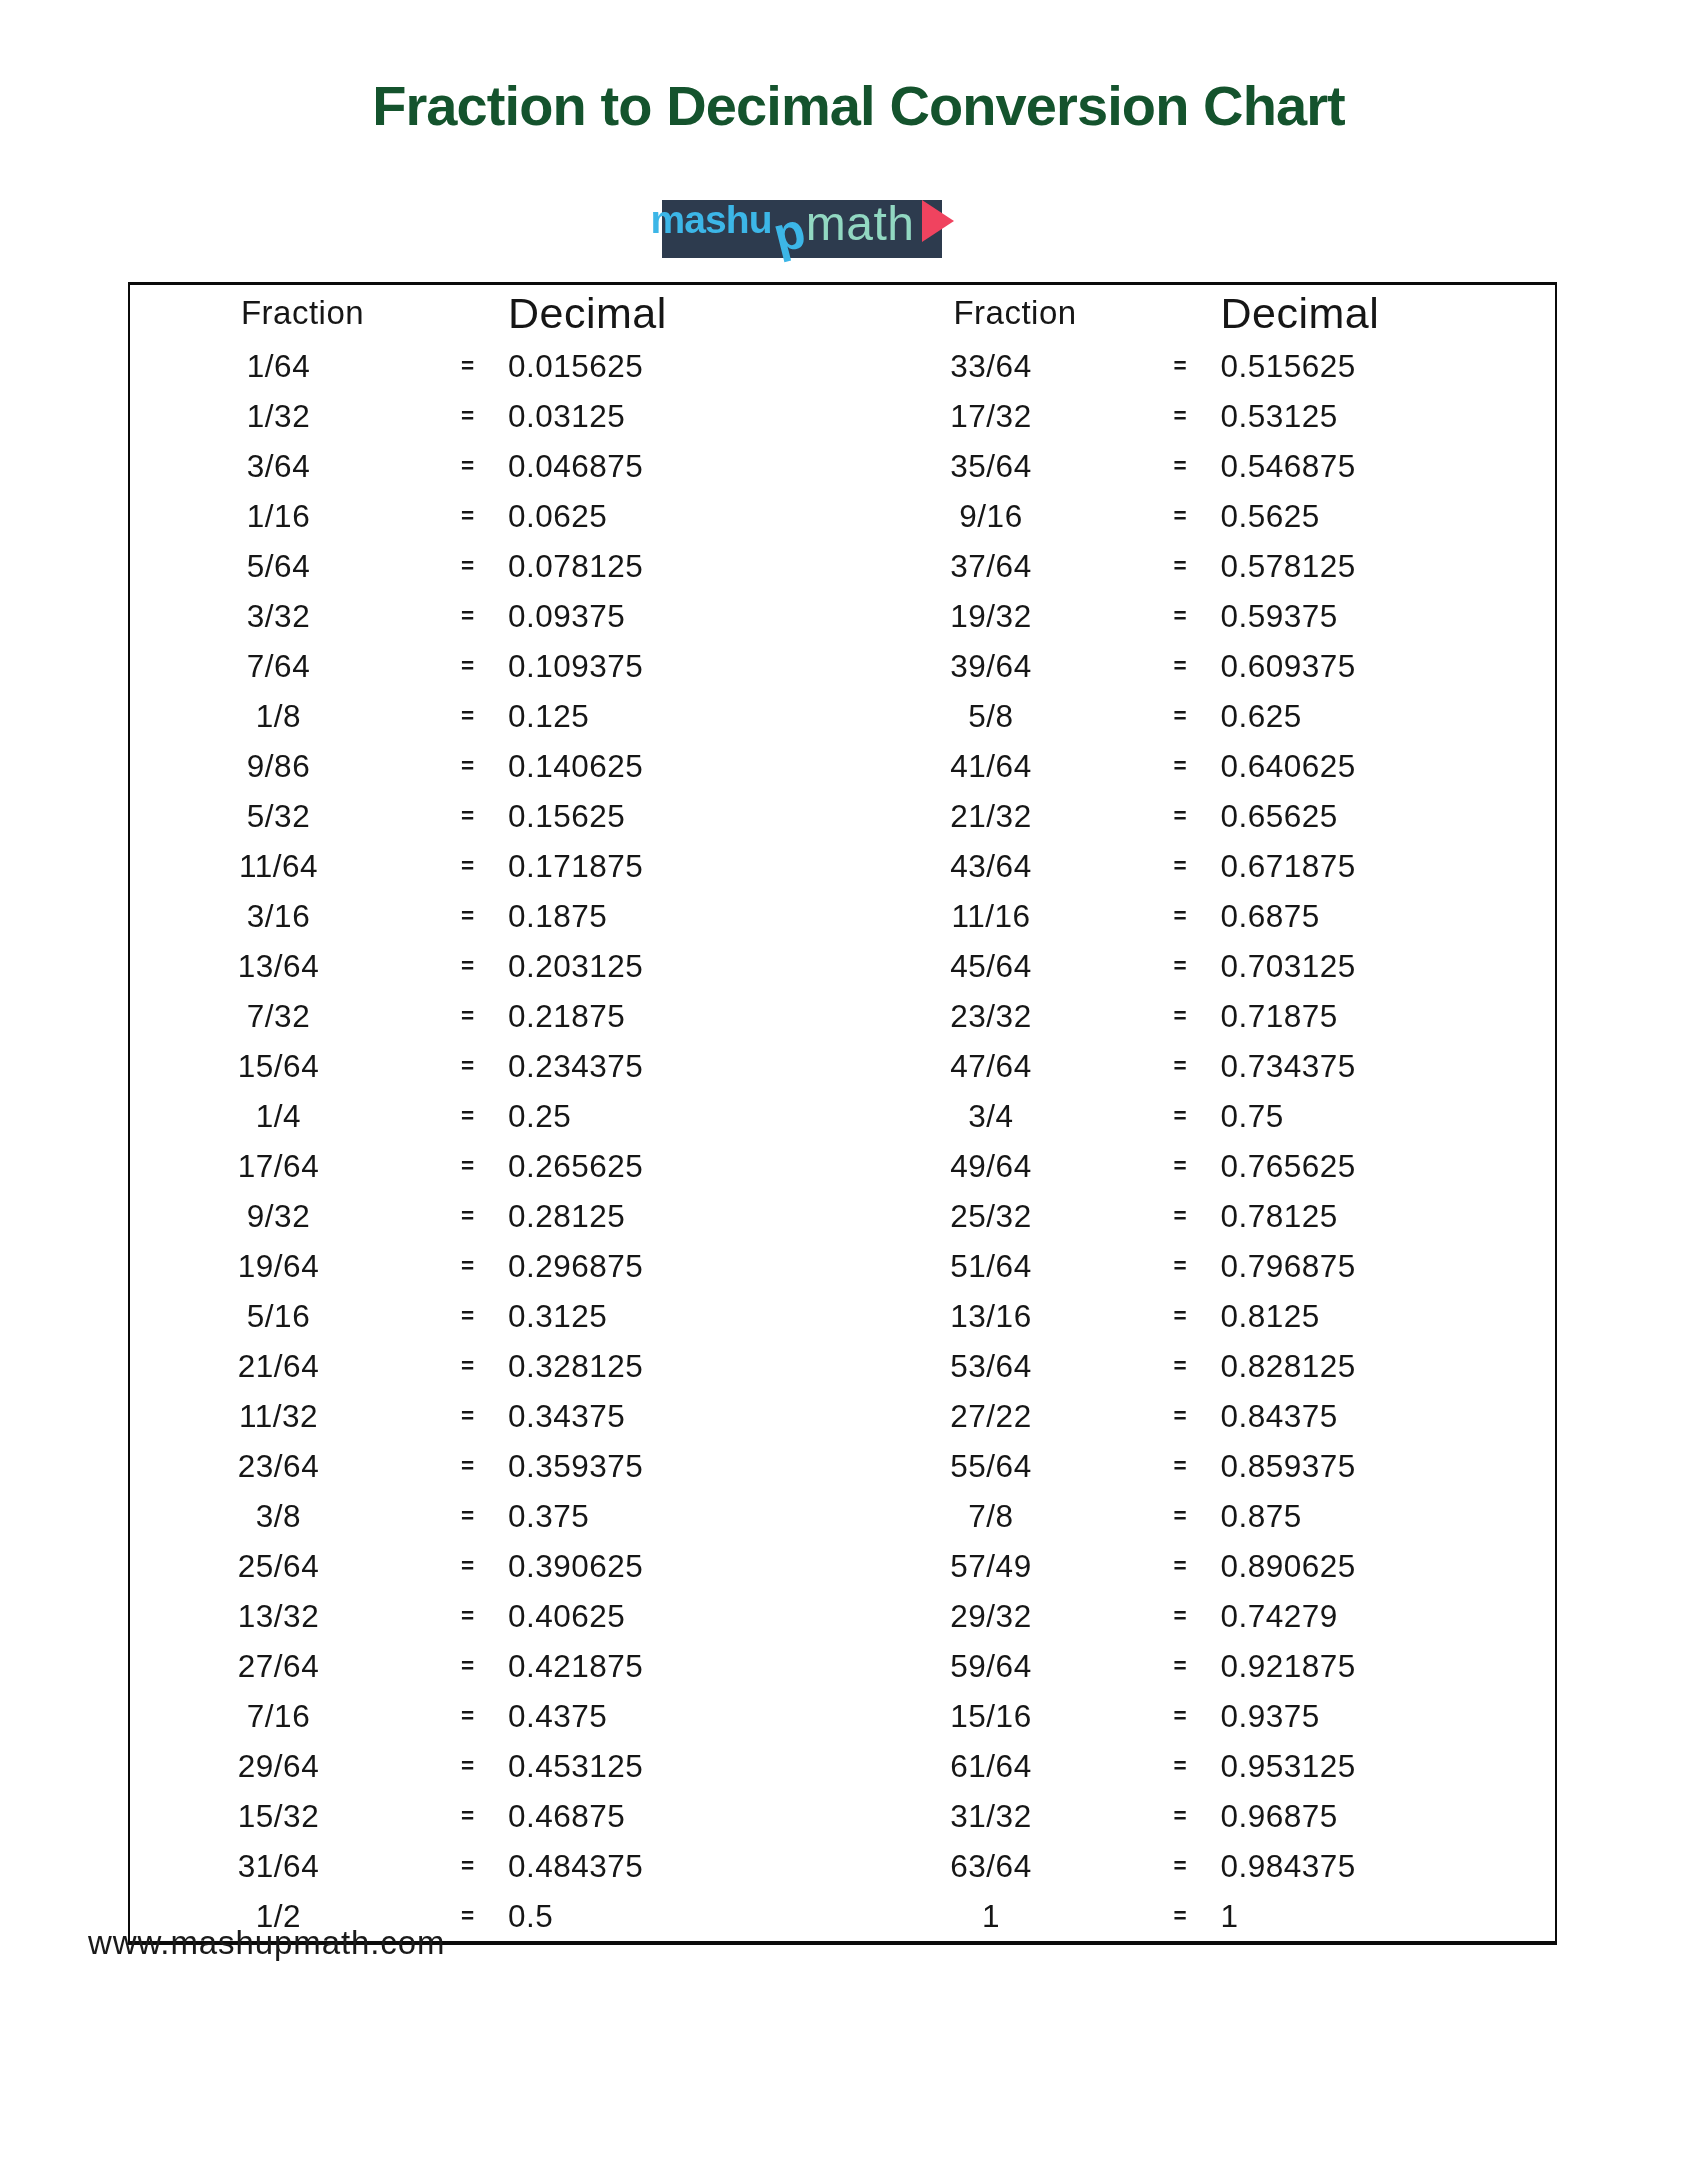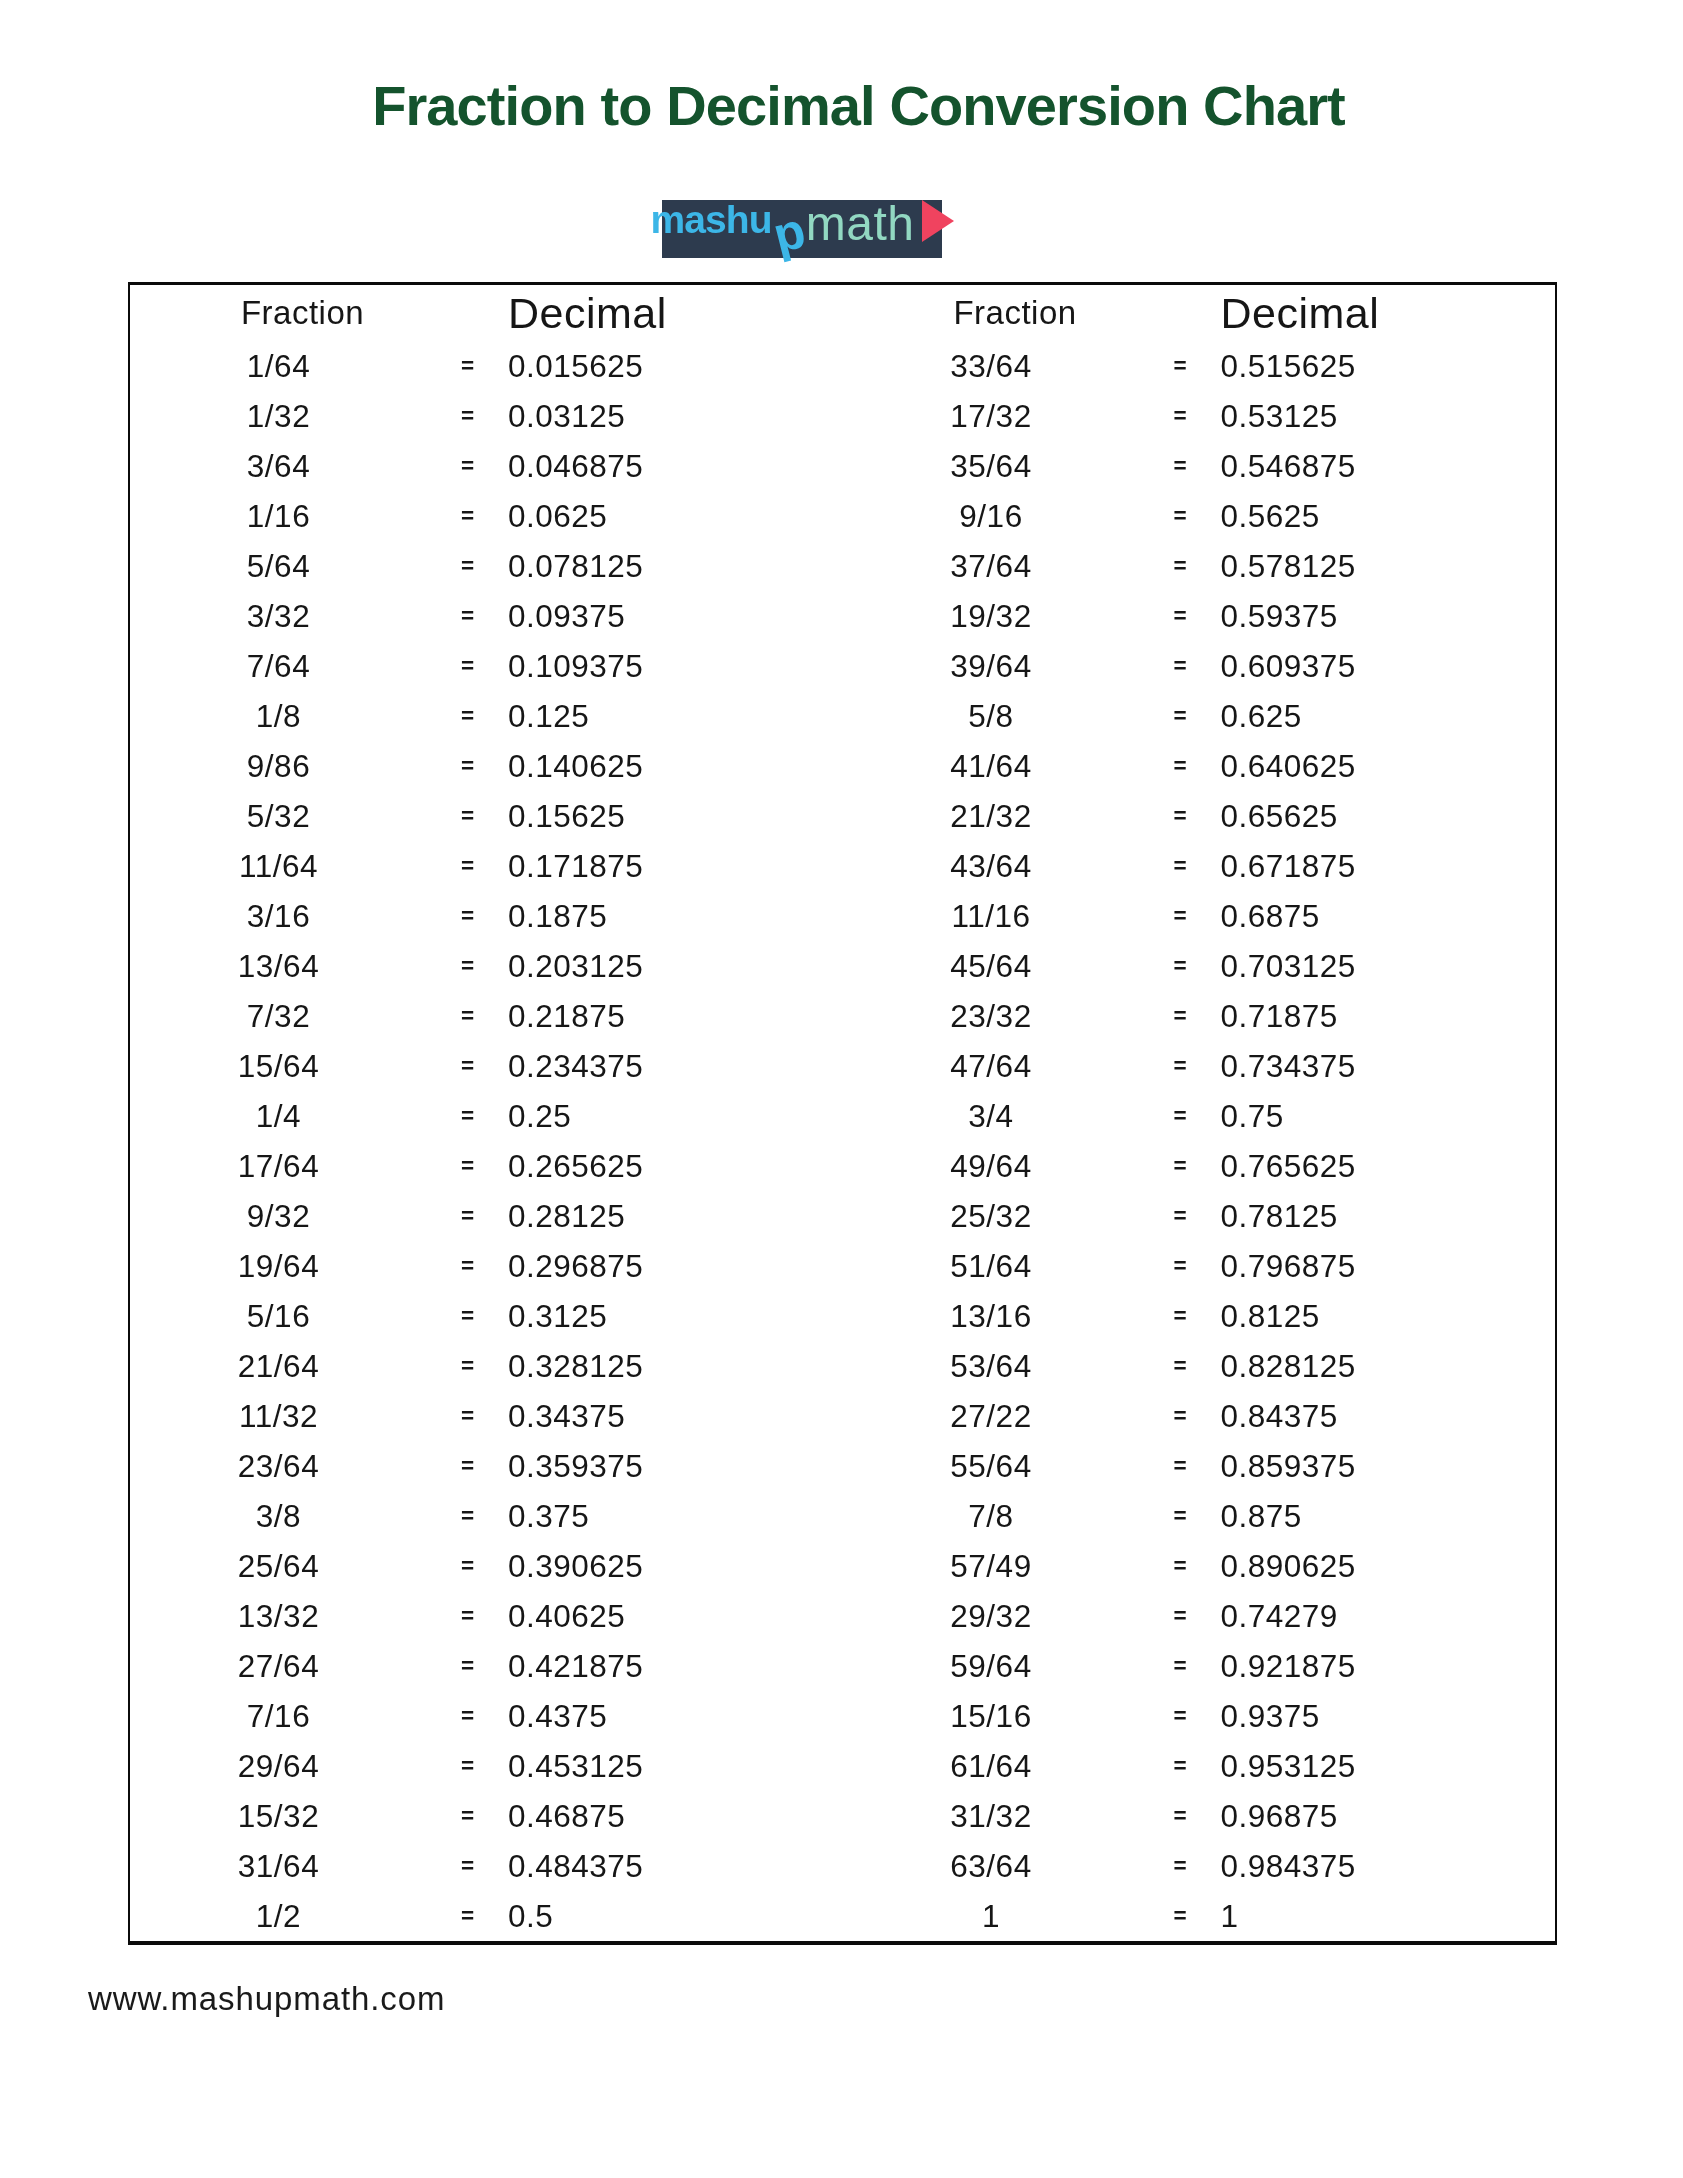--- a/index.html
+++ b/index.html
@@ -95,21 +95,21 @@
   .hdr-fraction { text-align: center; font-size: 33px; letter-spacing: 0.5px; padding-left: 48px; }
   .hdr-decimal  { text-align: left;   font-size: 43px; letter-spacing: 0.5px; }
 
   .cell.frac { text-align: center; font-size: 31.5px; letter-spacing: 0.5px; }
   .cell.eq   { text-align: center; font-size: 22.5px; font-weight: 700; }
   .cell.dec  { text-align: left;   font-size: 31.5px; letter-spacing: 0.5px; }
 
   .footer {
     position: absolute;
     left: 88px;
-    top: 1980px;
+    top: 1924px;
     font-size: 33px;
     font-weight: 300;
     letter-spacing: 0.9px;
     color: #1a1a1a;
   }
 </style>
 </head>
 <body>
 
 <div class="page">

